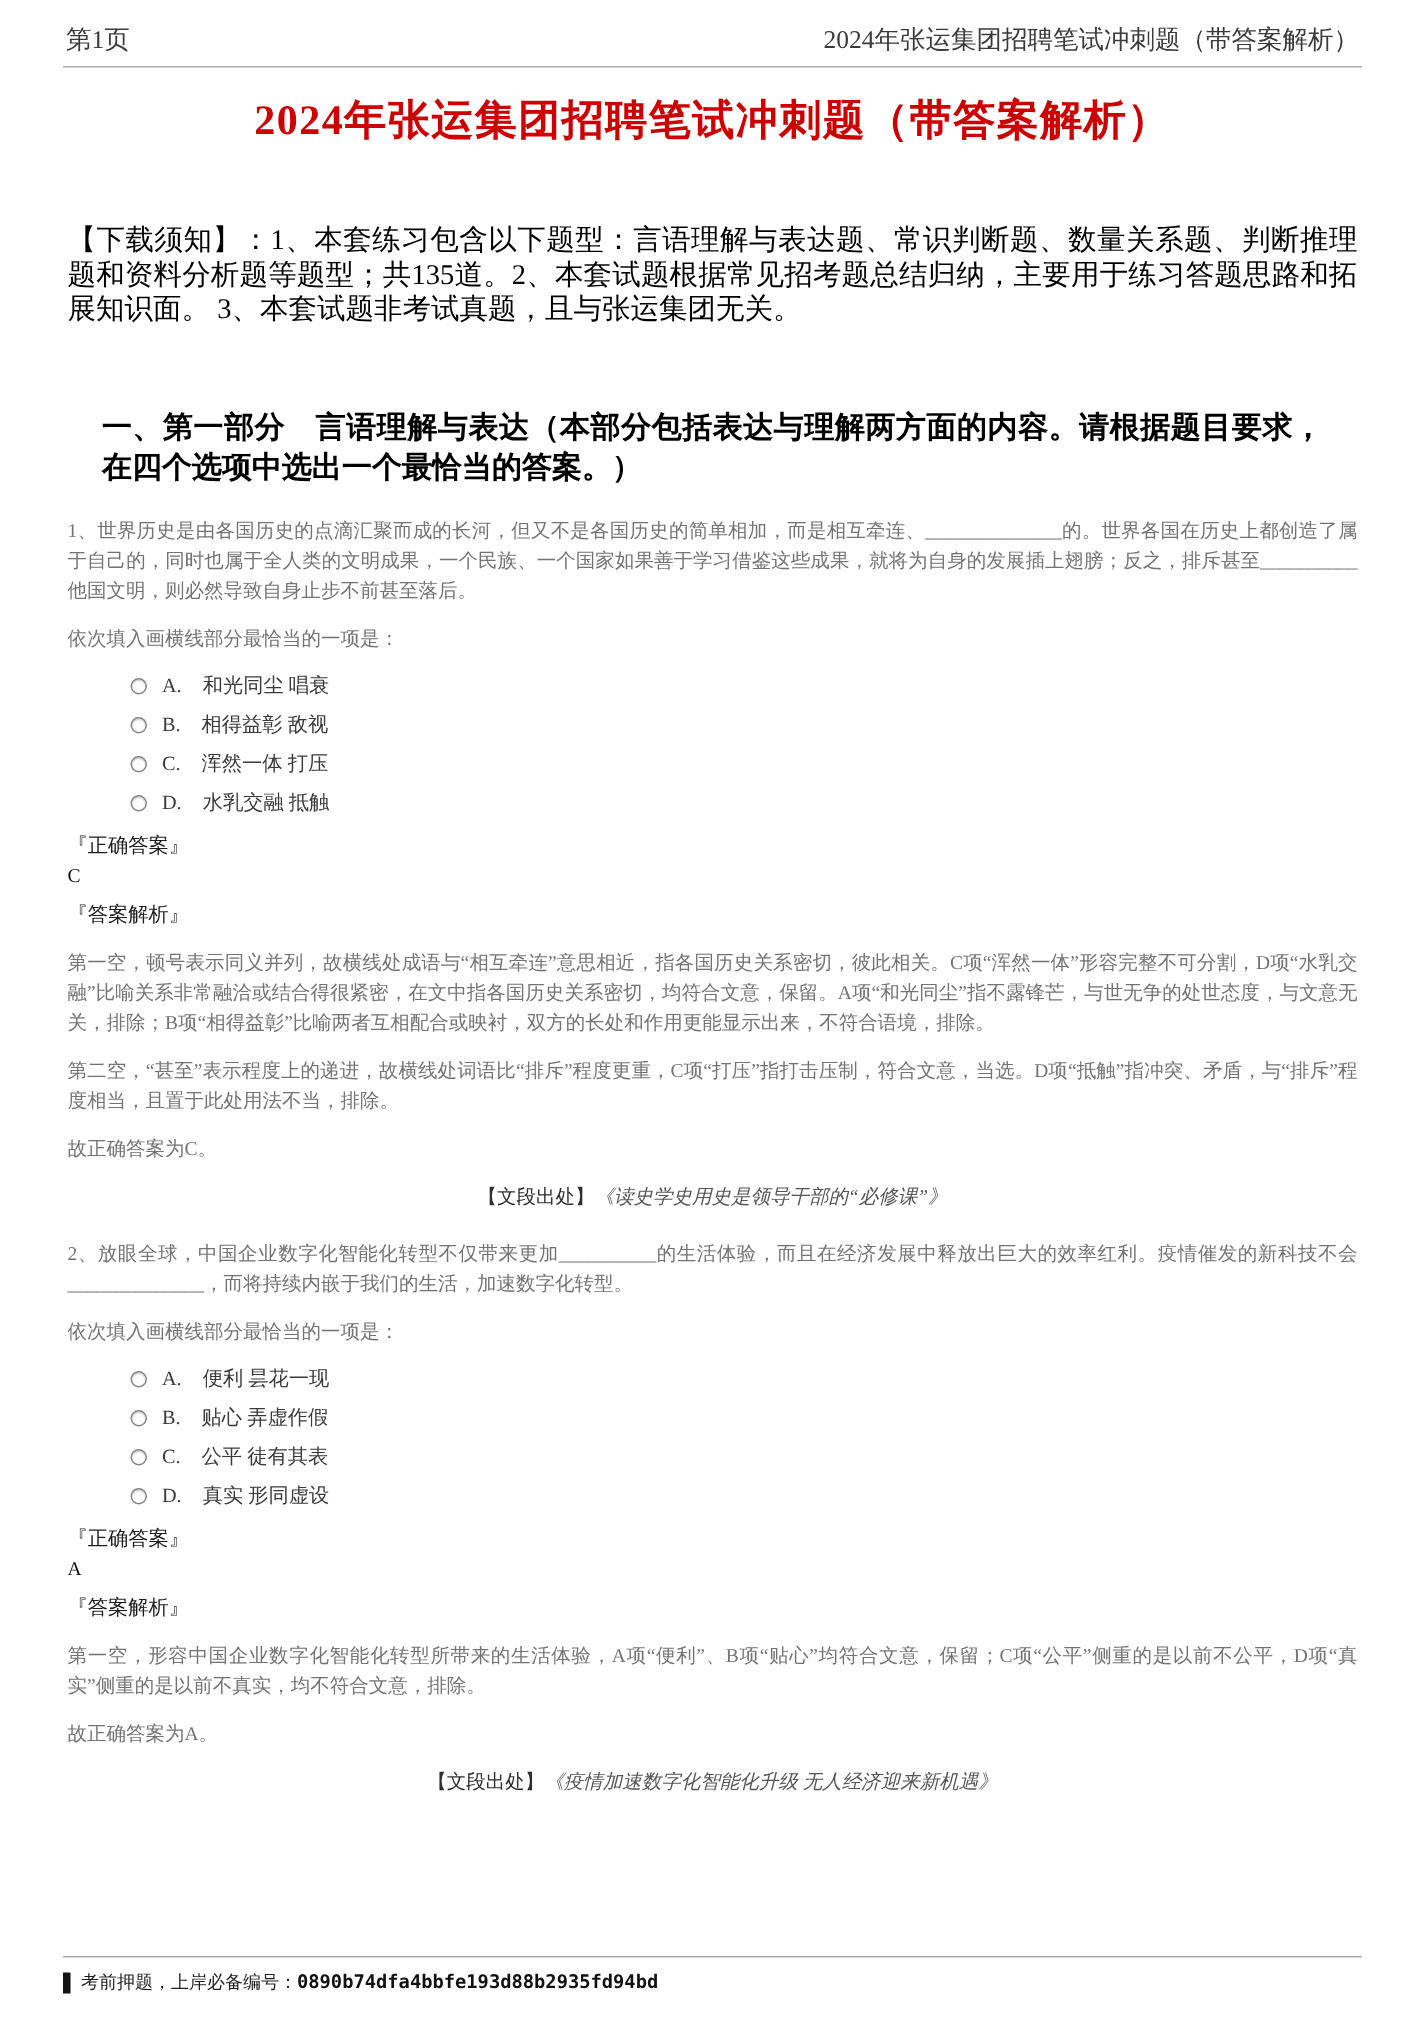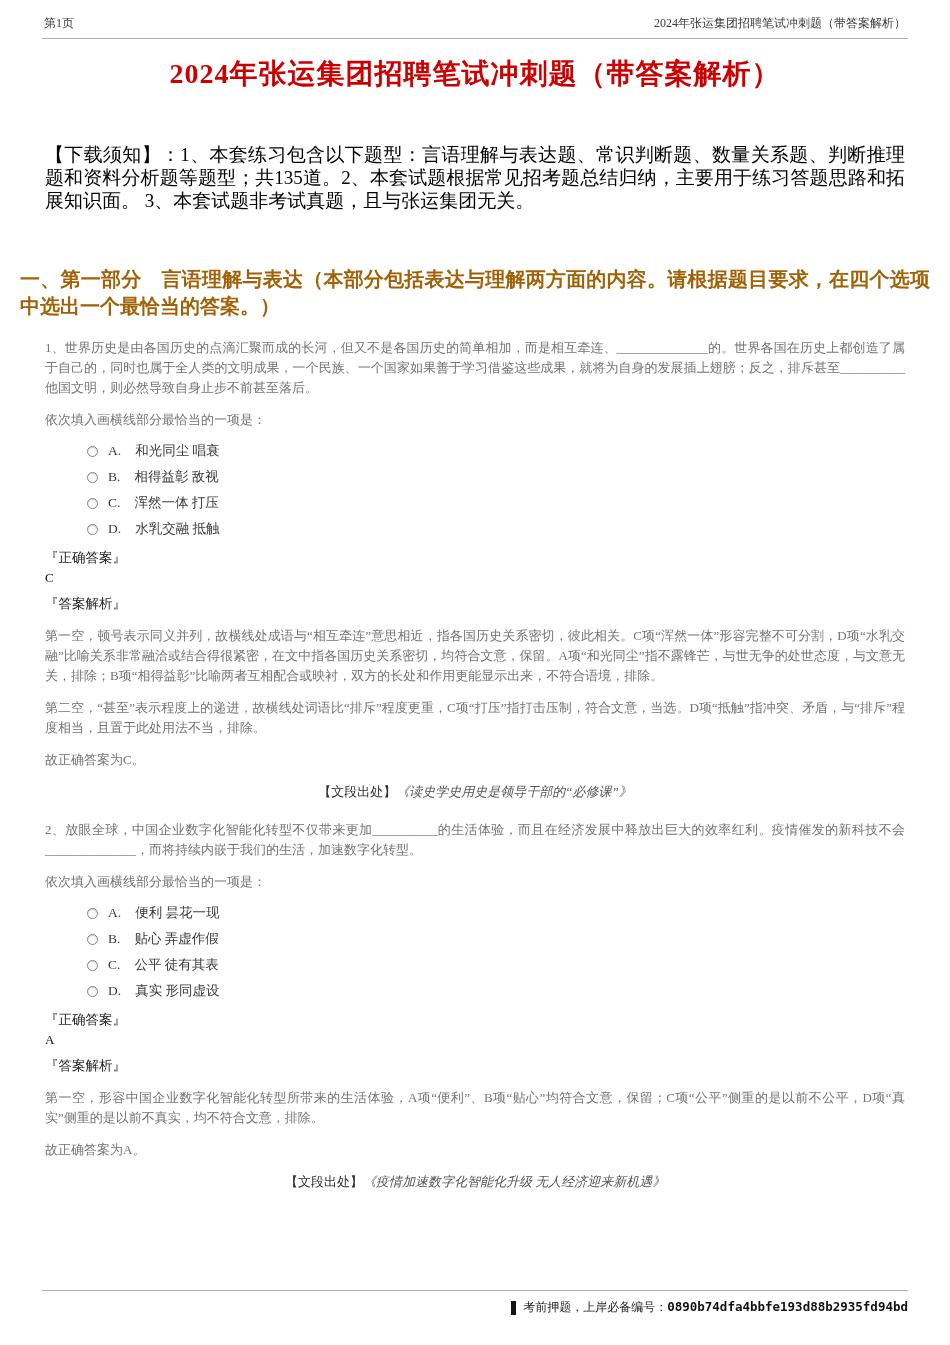--- a/index.html
+++ b/index.html
@@ -13,45 +13,45 @@
     color: #333;
     box-sizing: border-box;
   }
   .header {
     display: flex;
     justify-content: space-between;
     align-items: flex-start;
     margin: 0 42px;
     padding: 15px 2px 6px 2px;
     border-bottom: 1px solid #ababab;
-    font-size: 12px;
+    font-size: 17px;
     color: #3a3a3a;
     gap: 20px;
   }
   .doc-title {
     margin: 16px 45px 0;
     text-align: center;
     font-size: 28px;
     font-weight: 700;
     color: #cc0000;
     letter-spacing: 1px;
   }
   .notice {
     margin: 50px 45px 0;
     font-size: 19px;
     line-height: 23px;
     color: #000000;
     text-align: justify;
   }
   .section-heading {
-    margin: 54px 20px 0;
+    margin: 54px 68px 0;
     font-size: 20px;
     line-height: 27px;
     font-weight: 700;
-    color: #a16207;
+    color: #000000;
     text-align: justify;
   }
   .question { margin: 18px 45px 0; }
   .stem, .prompt, .para {
     margin: 0;
     font-size: 13px;
     line-height: 20px;
     color: #737373;
     text-align: justify;
   }
@@ -94,25 +94,25 @@
     font-size: 13px;
     line-height: 20px;
     color: #2e2e2e;
     text-align: center;
   }
   .src-title { font-style: italic; color: #555; }
   .footer {
     position: absolute;
     left: 42px;
     right: 42px;
-    bottom: 16px;
+    bottom: 2px;
     border-top: 1px solid #ababab;
     padding: 8px 0 13px 0;
     display: flex;
-    justify-content: flex-end;
+    justify-content: flex-start;
     align-items: center;
     font-size: 12px;
     color: #1e1e1e;
   }
   .footer-left { display: flex; align-items: center; }
   .footer-bar {
     display: inline-block;
     width: 5px;
     height: 14px;
     background: #141414;

